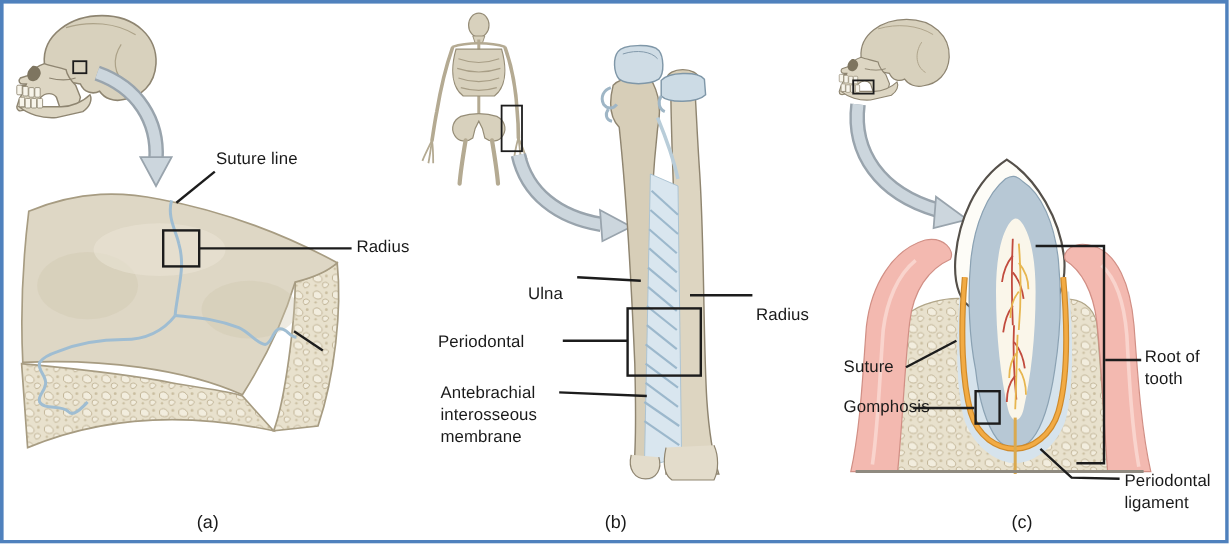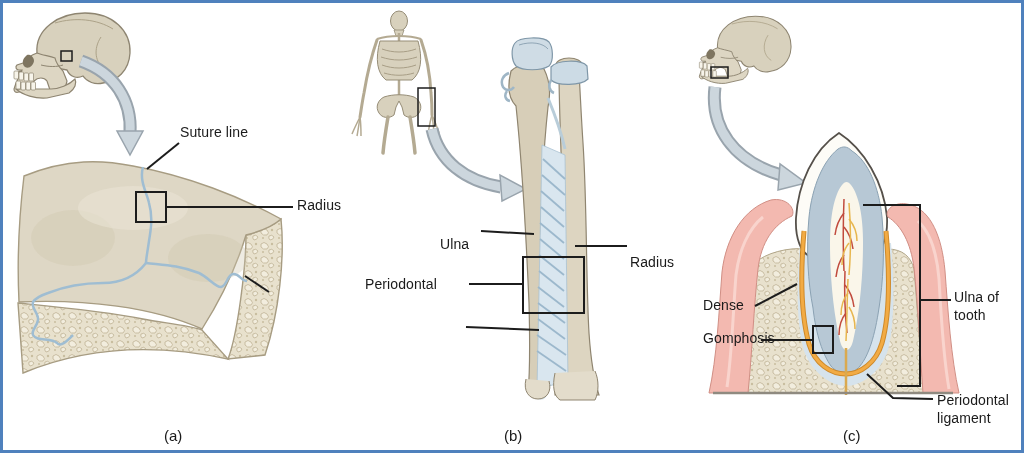--- a/index.html
+++ b/index.html
@@ -232,22 +232,25 @@
     </g>
   </svg>
 
   <div class="lbl" style="left:177px; top:120px;">Suture line</div>
   <div class="lbl" style="left:294px; top:193px;">Radius</div>
   <div class="cap" style="left:161px; top:424px;">(a)</div>
 
   <div class="lbl" style="left:437px; top:220px;margin-top:12px;">Ulna</div>
   <div class="lbl" style="left:627px; top:250px;">Radius</div>
   <div class="lbl" style="left:362px; top:272px;">Periodontal</div>
+  <div class="lbl" style="left:364px; top:315px;">Antebrachial
+interosseous
+membrane</div>
   <div class="cap" style="left:501px; top:424px;">(b)</div>
 
-  <div class="lbl" style="left:700px; top:293px;">Dense</div>
+  <div class="lbl" style="left:700px; top:293px;">Suture</div>
   <div class="lbl" style="left:700px; top:326px;">Gomphosis</div>
-  <div class="lbl" style="left:951px; top:285px;">Ulna of
+  <div class="lbl" style="left:951px; top:285px;">Root of
 tooth</div>
   <div class="lbl" style="left:934px; top:388px;">Periodontal
 ligament</div>
   <div class="cap" style="left:840px; top:424px;">(c)</div>
 </div>
 
 </body></html>

